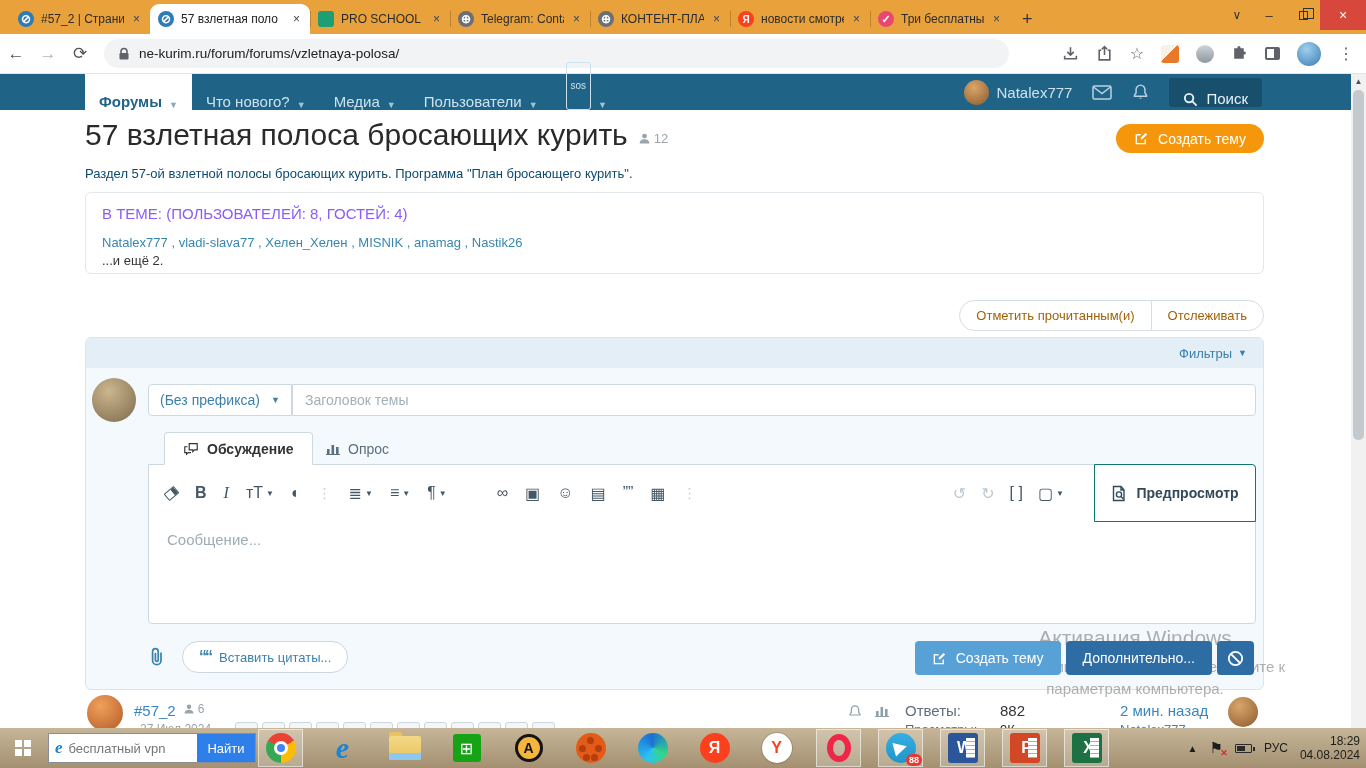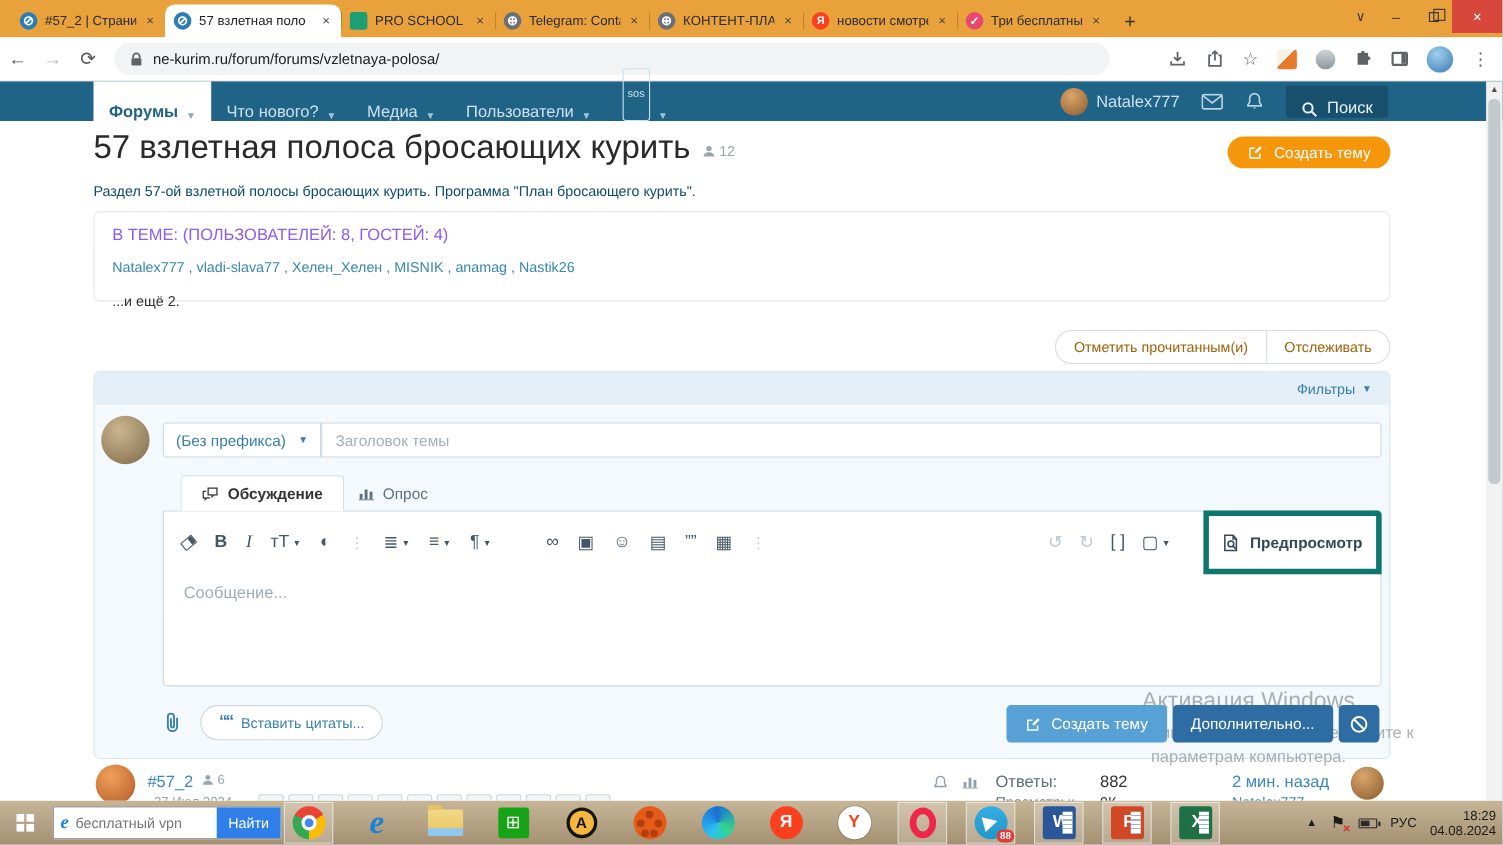--- a/index.html
+++ b/index.html
@@ -57,21 +57,21 @@
   .content{position:absolute;left:0;top:110px;width:1366px;height:618px;background:#fff;overflow:hidden}
   .page-head{position:absolute;left:85px;top:8px;display:flex;align-items:baseline;gap:10px}
   .page-title{font-size:30px;font-weight:normal;color:#2a2a2a}
   .viewers{display:flex;align-items:center;gap:3px;color:#9aa4ab;font-size:13px}
   .btn-orange{position:absolute;right:102px;top:14px;height:29px;background:#f6960b;border-radius:15px;color:#fff;font-size:14px;display:flex;align-items:center;gap:9px;padding:0 18px;cursor:pointer}
   .subtitle{position:absolute;left:85px;top:56px;font-size:13px;color:#0c4a6e}
   .info-box{position:absolute;left:85px;top:82px;width:1179px;height:82px;background:#fff;border:1px solid #e2e7eb;border-radius:6px;padding:12px 16px}
   .info-head{color:#8b5cf6;font-size:15px}
   .info-users{margin-top:13px;font-size:13px;color:#3787b0}
   .userlink{color:#3787b0;cursor:pointer}
-  .info-more{margin-top:16px;font-size:13px;color:#333}
+  .info-more{margin-top:3px;font-size:13px;color:#333}
   .actions{position:absolute;right:102px;top:190px;display:flex;border:1px solid #d6dde3;border-radius:16px;overflow:hidden;background:#fff}
   .act-btn{padding:7px 16px;font-size:13px;color:#a16207;cursor:pointer}
   .act-btn+.act-btn{border-left:1px solid #d6dde3}
 
   
   .panel{position:absolute;left:85px;top:227px;width:1179px;height:353px;background:#f3f9fd;border:1px solid #d9e4ec;border-radius:6px}
   .filters{height:30px;background:#e3eef7;border-radius:6px 6px 0 0;display:flex;align-items:center;justify-content:flex-end;gap:6px;padding-right:16px;color:#3a80ad;font-size:13px;cursor:pointer}
   .crt2{font-size:9px}
   .c-avatar{position:absolute;left:6px;top:40px;width:44px;height:44px;border-radius:50%;background:radial-gradient(circle at 38% 30%,#cbb68f,#7d6a4a)}
   .prefix{position:absolute;left:62px;top:46px;width:144px;height:32px;background:#fff;border:1px solid #ccd9e3;border-radius:4px 0 0 4px;color:#3a80ad;font-size:14px;display:flex;align-items:center;justify-content:space-between;padding:0 11px;cursor:pointer}
@@ -84,21 +84,21 @@
   .toolbar{display:flex;align-items:center;height:56px;padding:0 16px 0 16px;gap:17px;color:#445764;font-size:16px}
   .tb-btn{display:flex;align-items:center;gap:3px;cursor:pointer;white-space:nowrap}
   .tb-btn.b{font-weight:bold}
   .tb-btn.i{font-style:italic;font-family:"Liberation Serif",serif}
   .tb-car{font-size:8px;color:#445764}
   .tb-sep{color:#c3d0d9;font-size:14px}
   .tb-gap{width:16px}
   .tb-right{margin-left:auto;display:flex;align-items:center;gap:15px;padding-right:175px}
   .tb-dis{color:#bcc8d1}
   .eraser{width:13px;height:9px;border:1.6px solid currentColor;transform:rotate(-40deg);border-radius:1px;box-shadow:inset -4px 0 0 currentColor;display:inline-block}
-  .preview-btn{position:absolute;top:-1px;right:-1px;width:162px;height:58px;background:#fff;border:5px solid #0f766e;display:flex;align-items:center;justify-content:center;gap:9px;font-weight:bold;color:#32495a;font-size:14px;border-radius:0 4px 0 0;cursor:pointer}
+  .preview-btn{position:absolute;top:-1px;right:-1px;width:162px;height:58px;background:#fff;border:1px solid #0f766e;display:flex;align-items:center;justify-content:center;gap:9px;font-weight:bold;color:#32495a;font-size:14px;border-radius:0 4px 0 0;cursor:pointer}
   .msg{position:absolute;left:0;right:0;top:58px;bottom:0;border:0;resize:none;background:transparent;padding:8px 18px;font-size:15px;font-family:"Liberation Sans",sans-serif;outline:none}
   .msg::placeholder{color:#9fadb6}
   .attach{position:absolute;left:62px;top:303px;display:flex;align-items:center;gap:16px;color:#3a80ad}
   .quotes-pill{height:32px;border:1px solid #cdd7de;border-radius:16px;background:#fff;color:#3a80ad;font-size:13px;display:flex;align-items:center;gap:8px;padding:0 16px;cursor:pointer}
   .qico{font-weight:bold;font-size:16px;letter-spacing:-2px}
   .cbuttons{position:absolute;right:9px;top:303px;display:flex;gap:5px;z-index:2}
   .b-blue{background:#58a1d7;color:#fff;height:34px;border-radius:4px;display:flex;align-items:center;gap:9px;padding:0 17px;font-size:14px;cursor:pointer}
   .b-dark{background:#2e6da4}
   .b-slash{width:37px;height:34px;background:#2e6da4;border-radius:4px;display:flex;align-items:center;justify-content:center;cursor:pointer}
 

